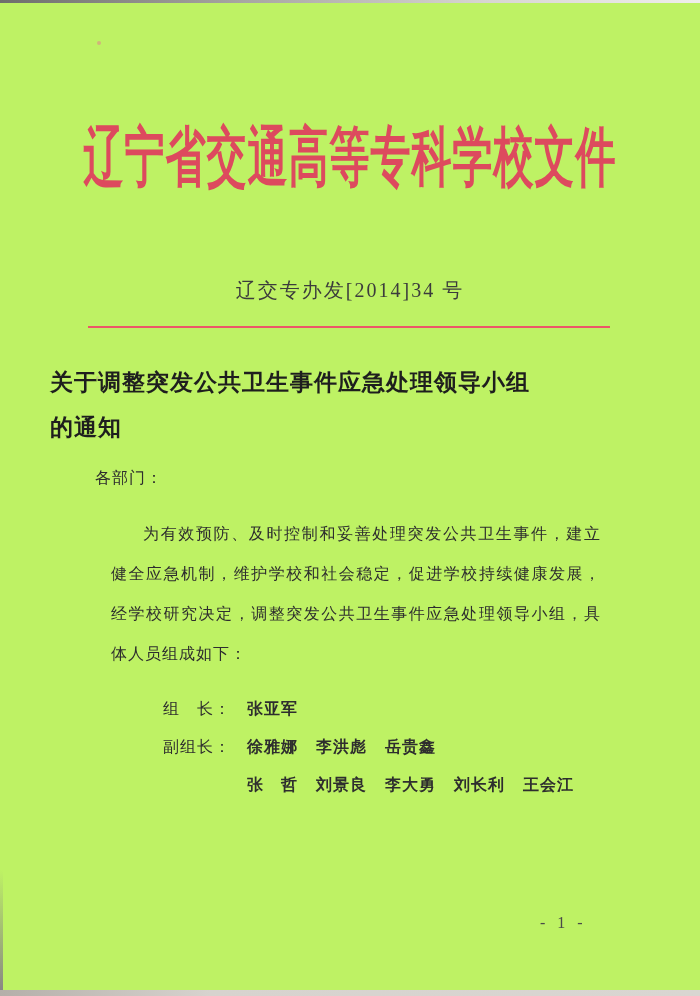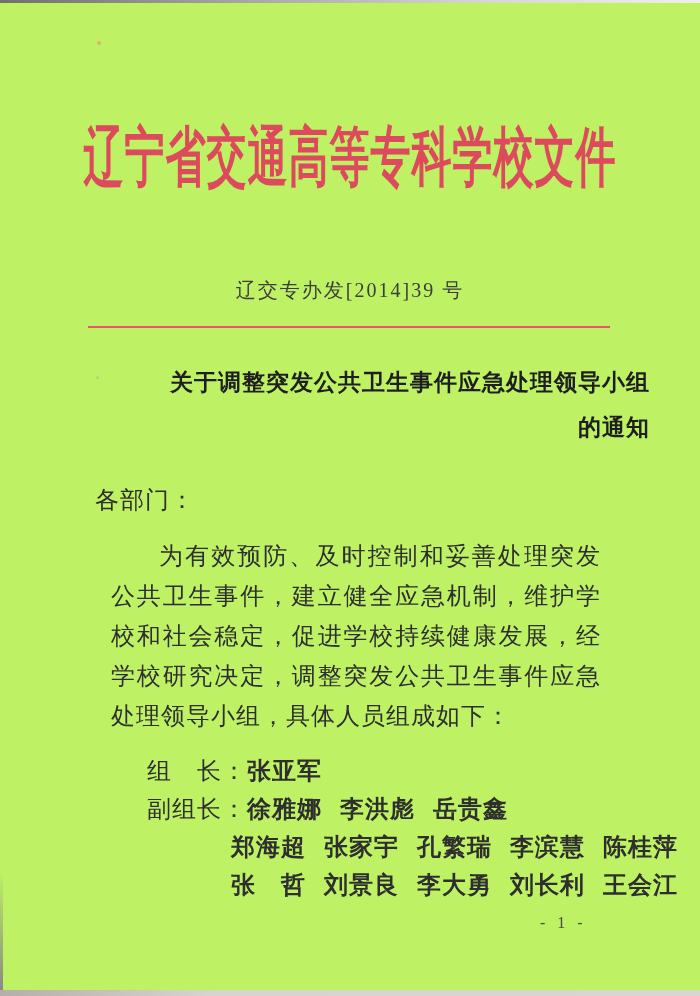--- a/index.html
+++ b/index.html
@@ -62,42 +62,42 @@
     color: #3c3c3c;
   }
 
   .red-rule {
     position: absolute; top: 326px; left: 88px; width: 522px; height: 2px;
     background: #ec5768;
   }
 
   .doc-title {
     position: absolute; top: 360px; left: 50px; width: 600px;
-    text-align: right;
+    text-align: left;
     font-size: 23px;
     font-weight: bold;
     color: #1e1e1e;
     line-height: 45px;
     letter-spacing: 1px;
   }
 
   .body-block {
-    position: absolute; top: 480px; left: 95px; width: 522px;
-    font-size: 24px;
+    position: absolute; top: 458px; left: 95px; width: 522px;
+    font-size: 16px;
     line-height: 40px;
     color: #2e2e2e;
     letter-spacing: 1px;
   }
   .salutation { }
   .main-paragraph {
     margin: 16px;
     text-indent: 2em;
     text-align: justify;
   }
-  .roster { margin-left: 52px; }
+  .roster { margin-left: 68px; }
   .roster-row {
     display: flex;
     line-height: 38px;
     white-space: nowrap;
   }
   .roster-label {
     flex: 0 0 84px;
   }
   .roster-names {
     display: flex;
@@ -119,21 +119,21 @@
 <div class="page">
 
   <div class="scan-top-edge"></div>
   <div class="red-speck"></div>
   <div class="gray-speck"></div>
 
   <div class="header-title">
     <span>辽宁省交通高等专科学校文件</span>
   </div>
 
-  <div class="doc-number">辽交专办发[2014]39 号</div>
+  <div class="doc-number">辽交专办发[2014]34 号</div>
 
   <div class="red-rule"></div>
 
   <div class="doc-title">
     <div>关于调整突发公共卫生事件应急处理领导小组</div>
     <div>的通知</div>
   </div>
 
   <div class="body-block">
     <div class="salutation">各部门：</div>
@@ -154,27 +154,20 @@
           <span>徐雅娜</span>
           <span>李洪彪</span>
           <span>岳贵鑫</span>
         </span>
       </div>
 
 
 
       <div class="roster-row">
         <span class="roster-label"></span>
-        <span class="roster-names">
-          <span>郑海超</span>
-          <span>张家宇</span>
-          <span>孔繁瑞</span>
-          <span>李滨慧</span>
-          <span>陈桂萍</span>
-        </span>
       </div>
 
       <div class="roster-row">
         <span class="roster-label"></span>
         <span class="roster-names">
           <span>张　哲</span>
           <span>刘景良</span>
           <span>李大勇</span>
           <span>刘长利</span>
           <span>王会江</span>

